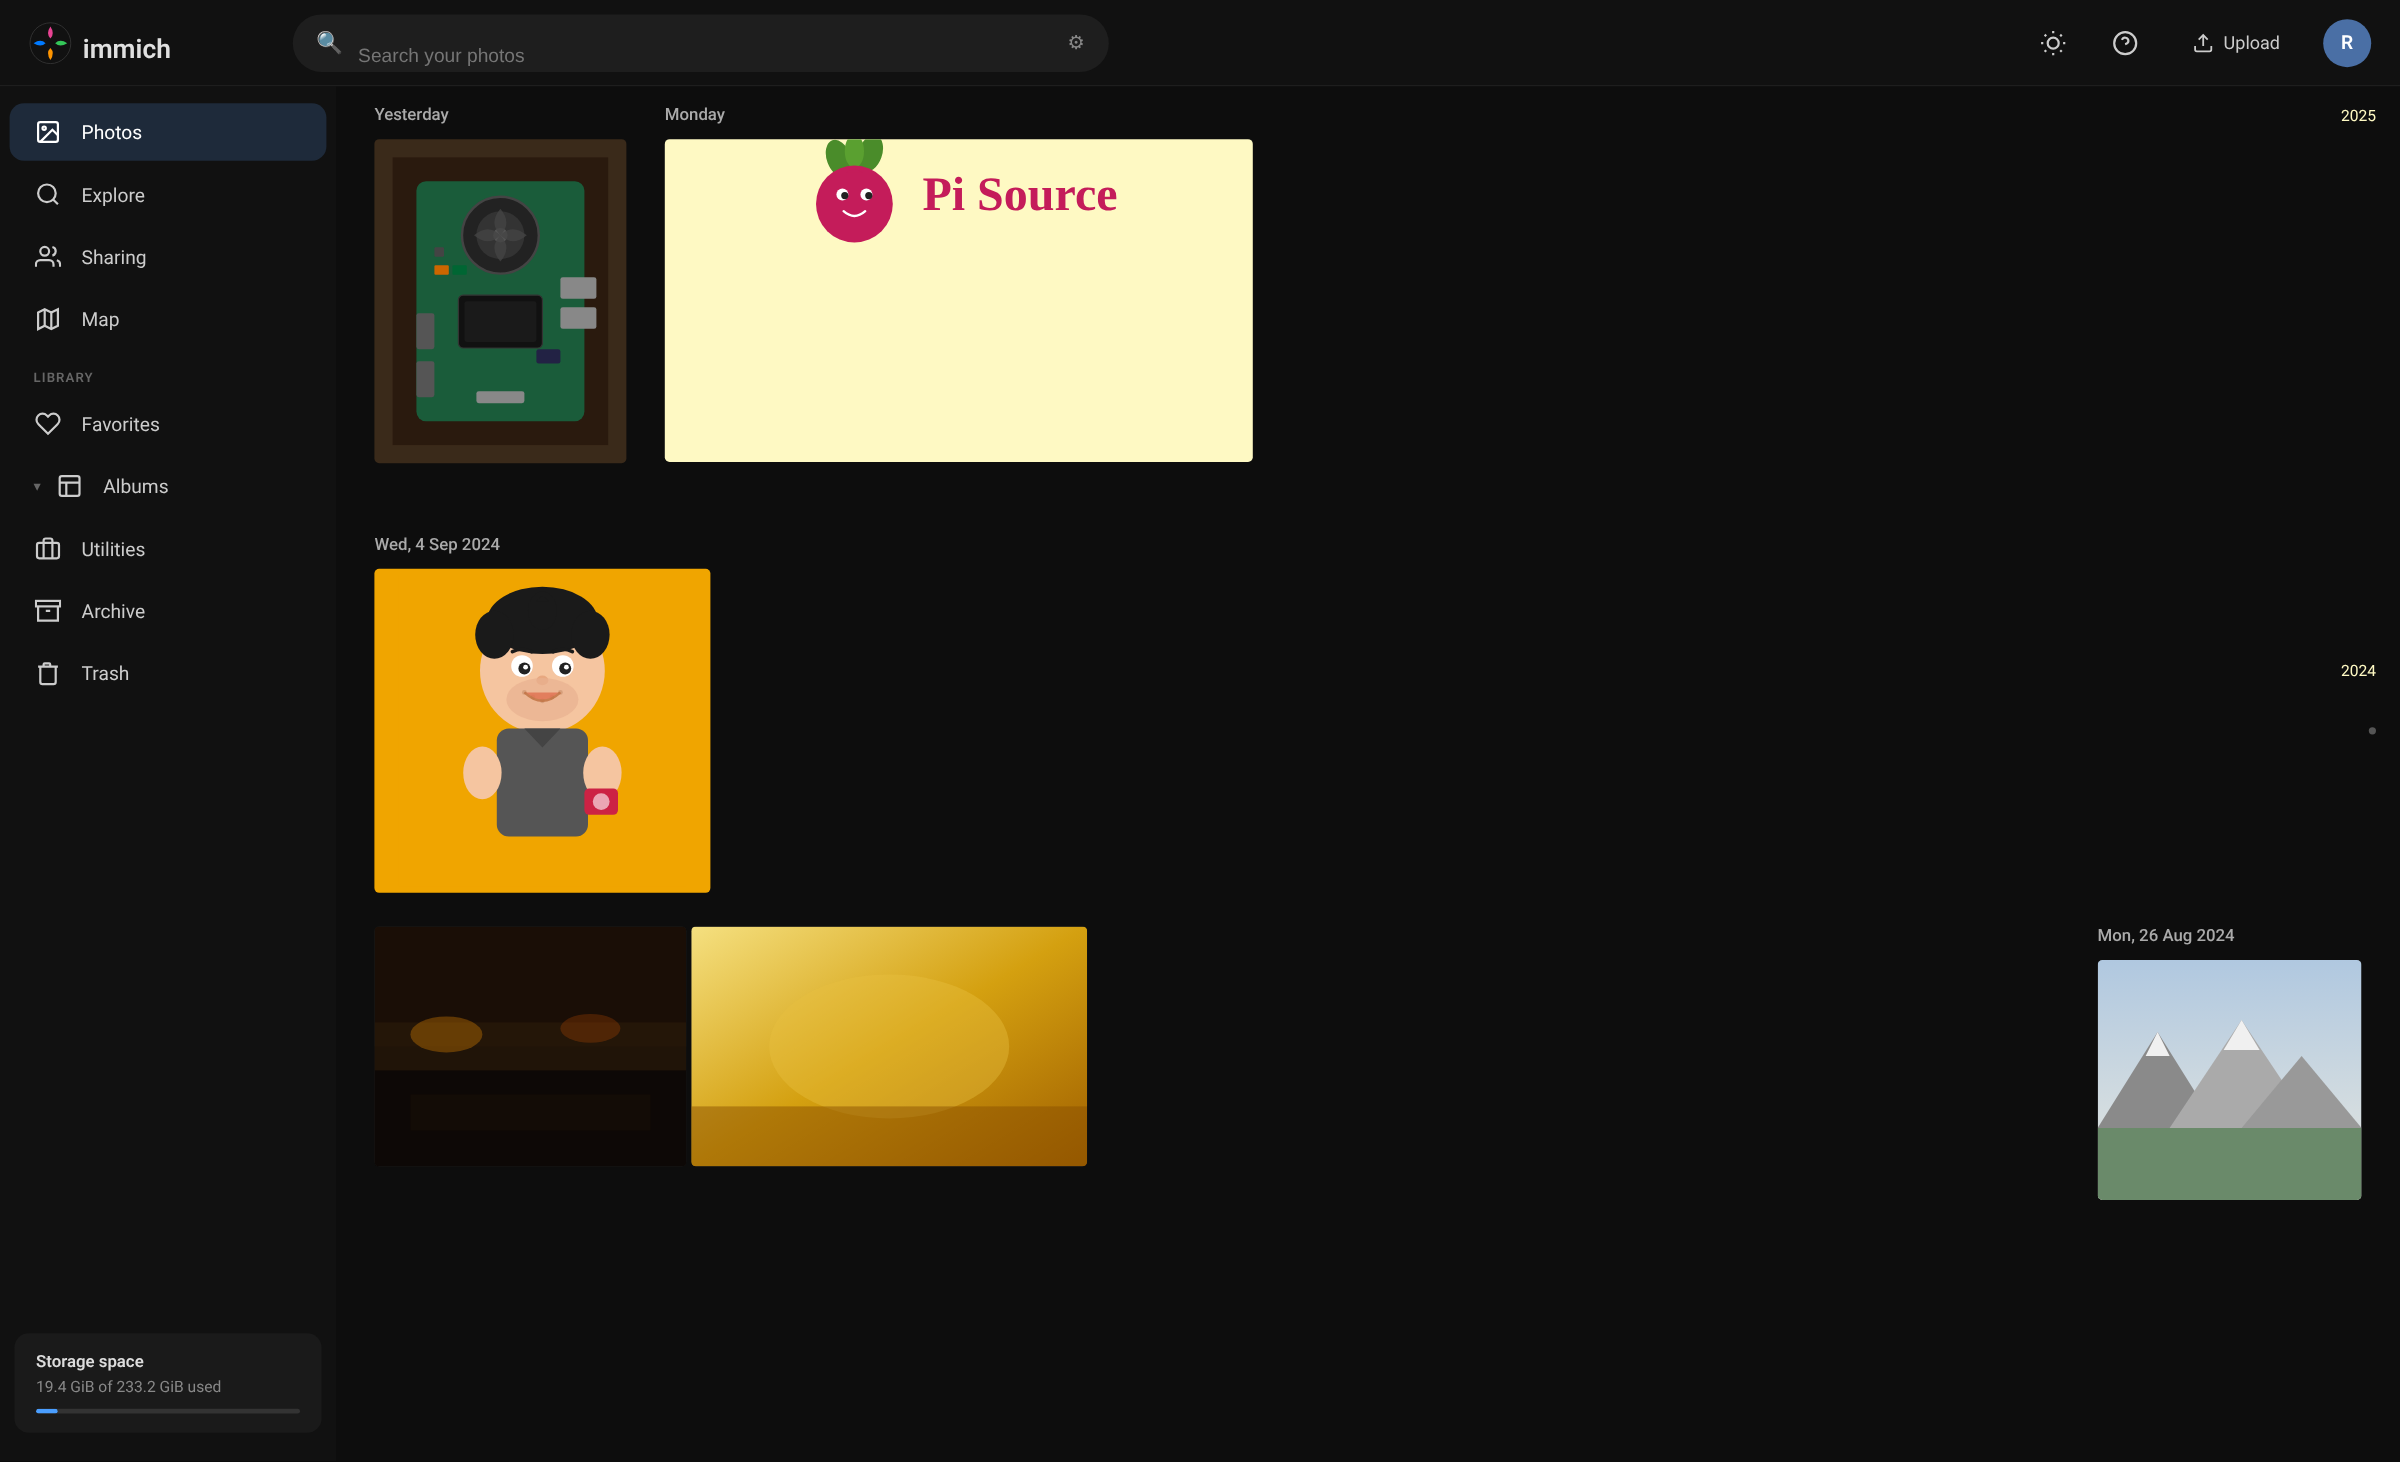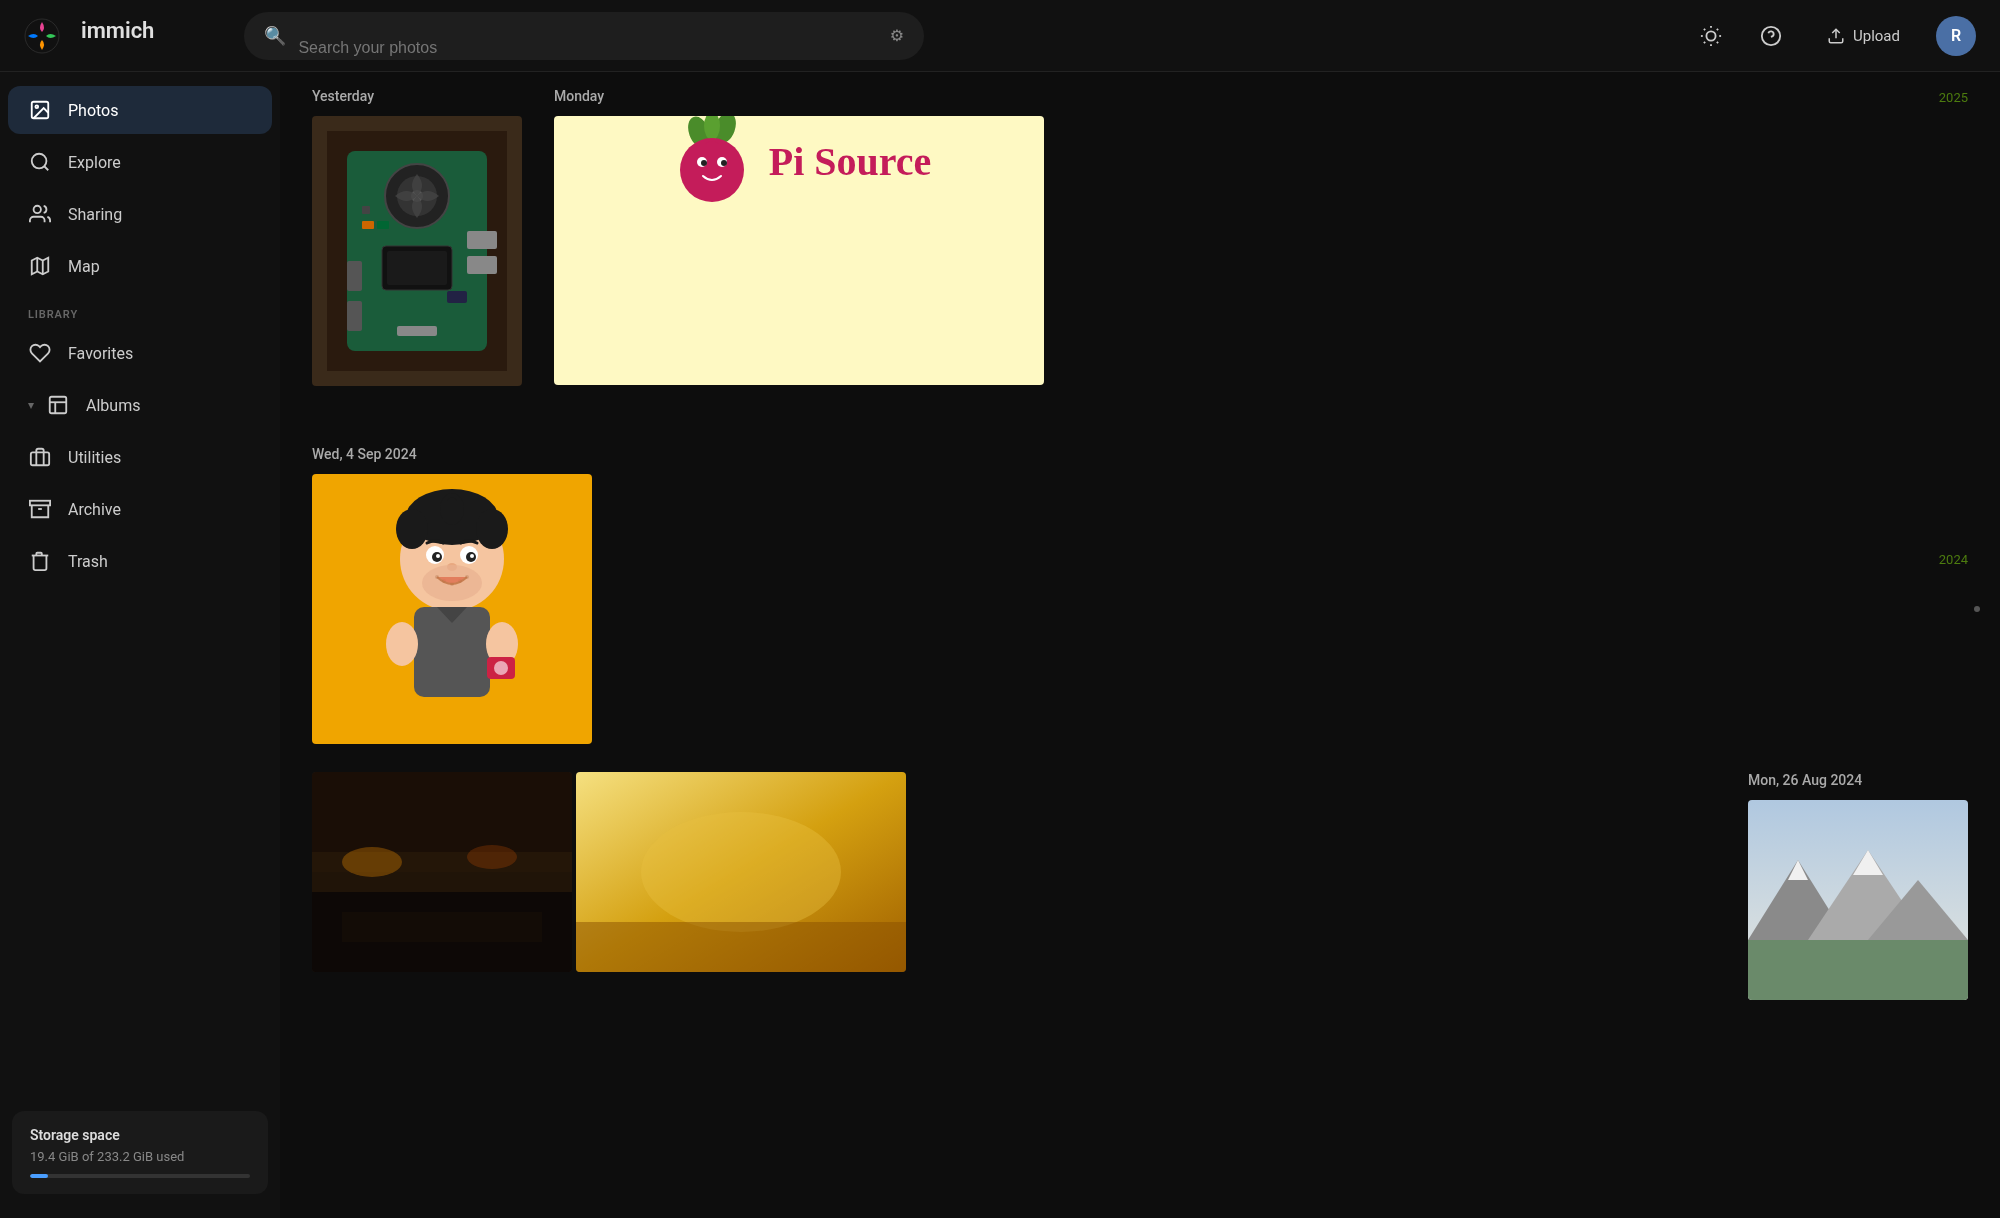--- a/index.html
+++ b/index.html
@@ -20,22 +20,22 @@
       align-items: center;
       padding: 0 24px;
       height: 72px;
       background: #111111;
       border-bottom: 1px solid #222;
       flex-shrink: 0;
       gap: 20px;
     }
     .logo {
       display: flex;
-      align-items: flex-start;
-      gap: 21px;
+      align-items: flex-end;
+      gap: 9px;
       min-width: 200px;
     }
     .logo-icon {
       width: 36px;
       height: 36px;
     }
     .logo-text {
       font-size: 22px;
       font-weight: 600;
       color: #e0e0e0;
@@ -188,23 +188,23 @@
       flex: 1;
       background: #0d0d0d;
       overflow-y: auto;
       padding: 16px 32px;
       position: relative;
     }
 
     
     .year-marker {
       position: absolute;
-      right: 32px;
+      right: 20px;
       font-size: 13px;
-      color: #4d7c0f;
+      color: #fef9c3;
     }
 
     
     .date-group {
       margin-bottom: 32px;
     }
     .date-label {
       font-size: 14px;
       color: #aaa;
       margin-bottom: 12px;

